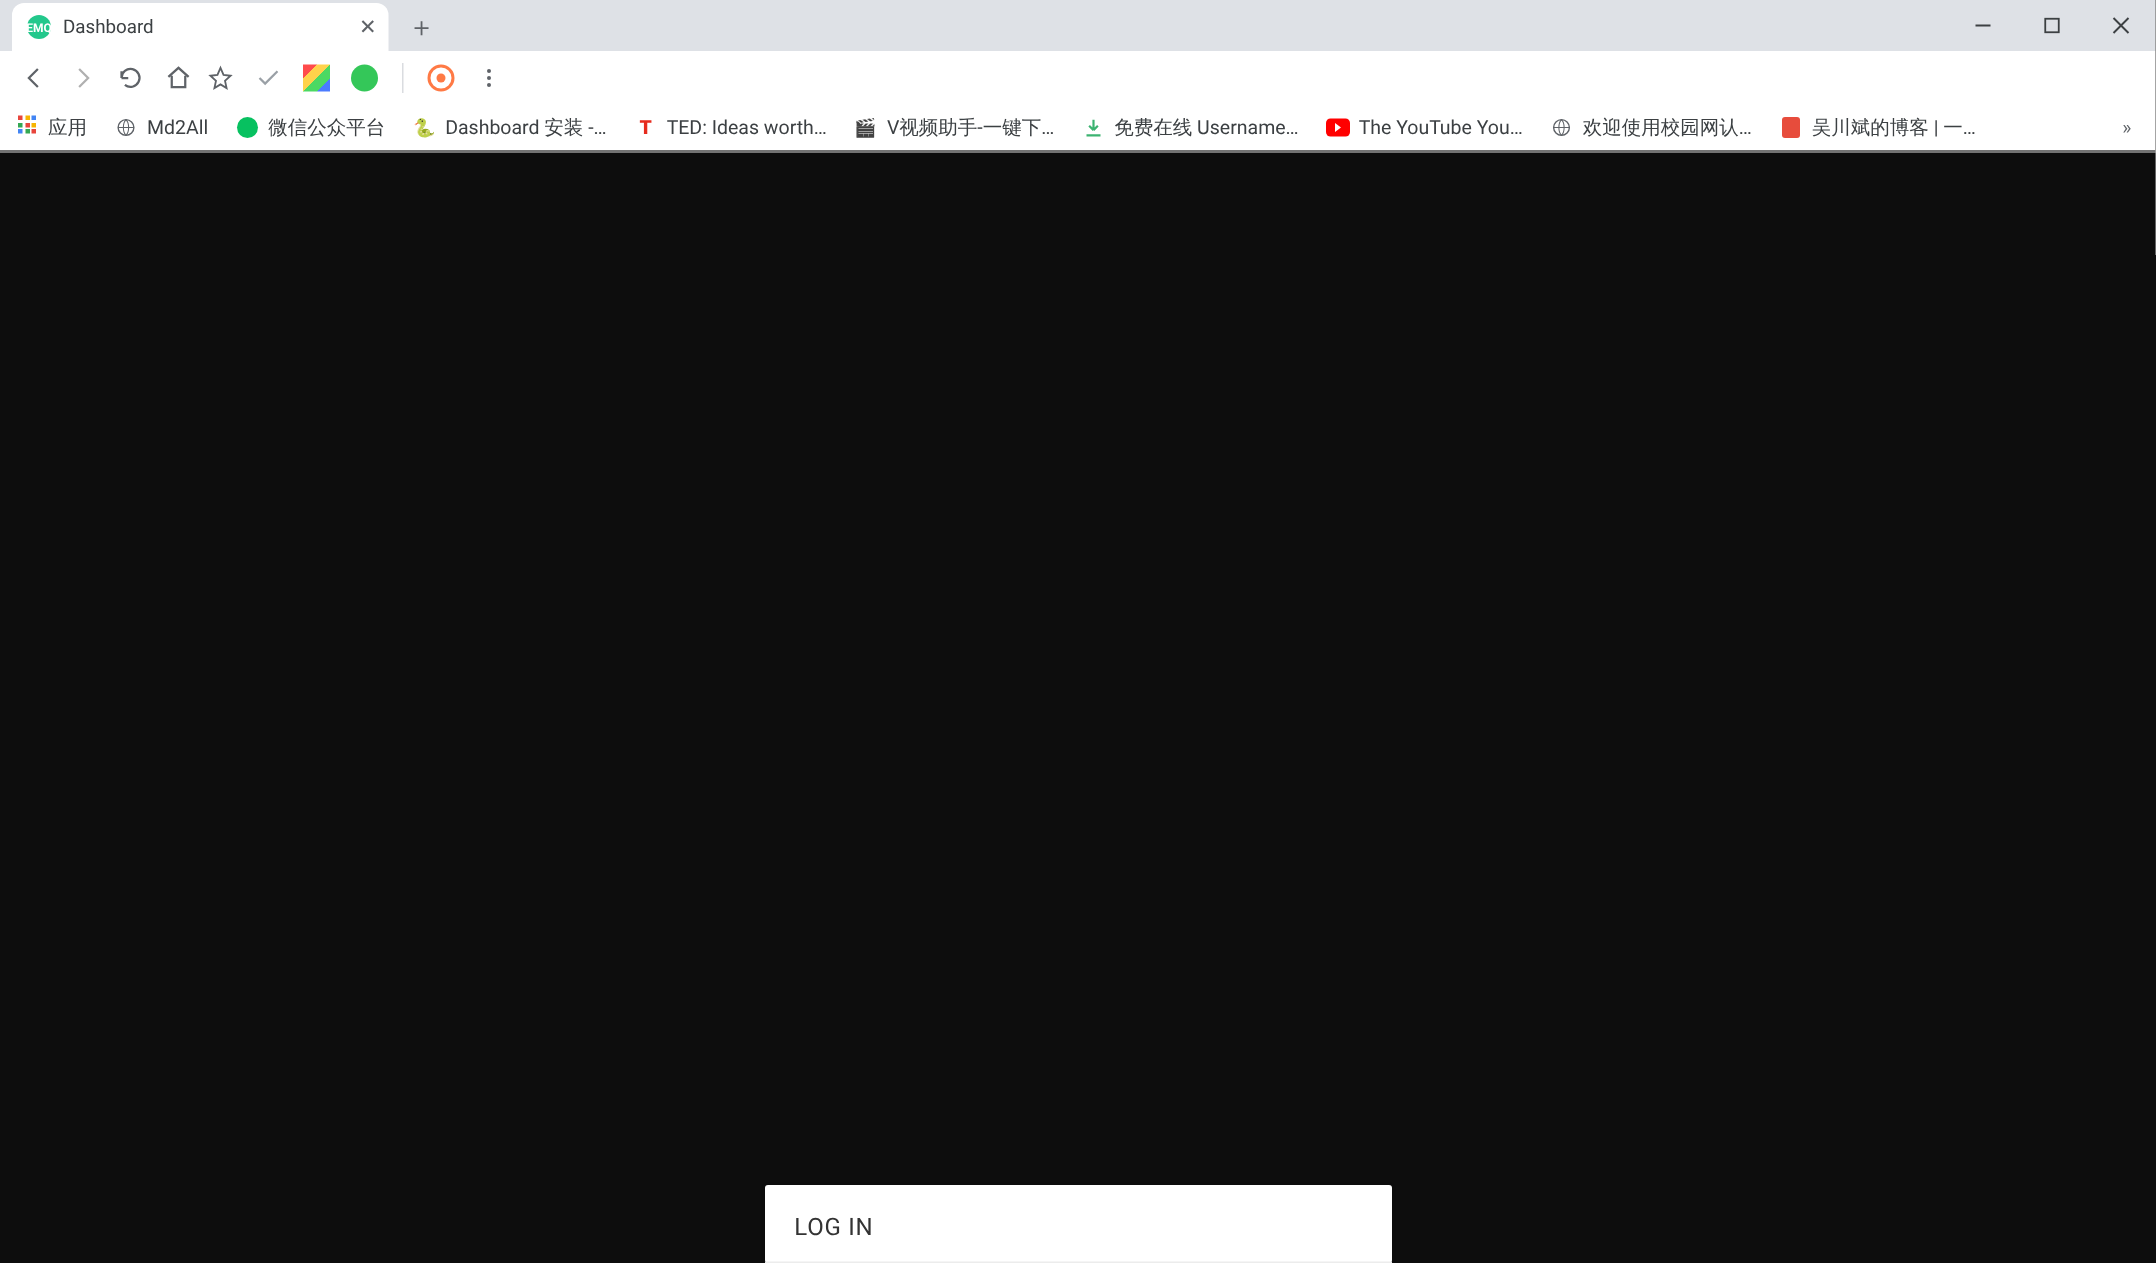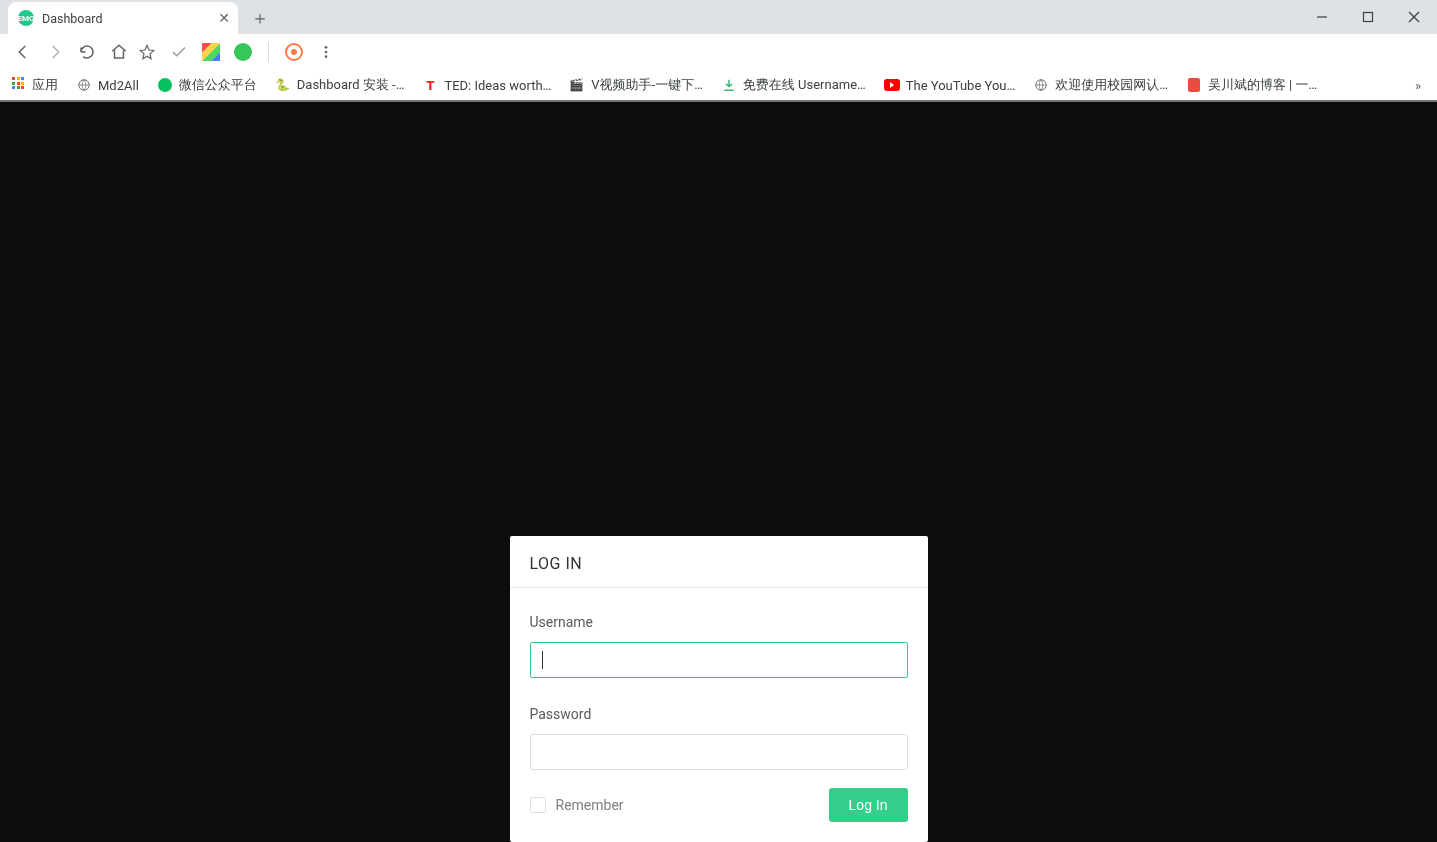--- a/index.html
+++ b/index.html
@@ -8,21 +8,21 @@
     width: 1437px;
     height: 842px;
     overflow: hidden;
     background: #fff;
   }
   
   .chrome-top { height: 34px; background: #dee1e6; display: flex; align-items: flex-end; }
   .tab {
     margin-left: 8px;
     height: 32px;
-    width: 230px;
+    width: 251px;
     background: #fff;
     border-top-left-radius: 8px;
     border-top-right-radius: 8px;
     display: flex;
     align-items: center;
     padding: 0 10px;
     font-size: 12.5px;
     color: #3c4043;
     position: relative;
     margin-top: 32px;
@@ -275,34 +275,14 @@
         <div style="width:12px;height:14px;background:#e74c3c;border-radius:2px"></div>
       </div>
     <span>吴川斌的博客 | 一…</span>
   </div>
   <div class="expand">»</div>
 </div>
 
 <div class="page">
   <div class="login-card">
     <div class="login-head">LOG IN</div>
-    <div class="login-body">
-      <div class="fld-group">
-        <div class="fld-label">Username</div>
-        <div style="position:relative">
-          <input class="fld-input focused" type="text" value="" style="">
-          <div class="cursor-caret" style="left:12px; top:9px;"></div>
-        </div>
-      </div>
-      <div class="fld-group" style="margin-bottom:18px;">
-        <div class="fld-label">Password</div>
-        <input class="fld-input" type="password" value="" style="">
-      </div>
-      <div class="login-foot">
-        <label class="remember">
-          <span class="cbox"></span>
-          <span>Remember</span>
-        </label>
-        <button class="login-btn">Log In</button>
-      </div>
-    </div>
   </div>
 </div>
 
 </body></html>

